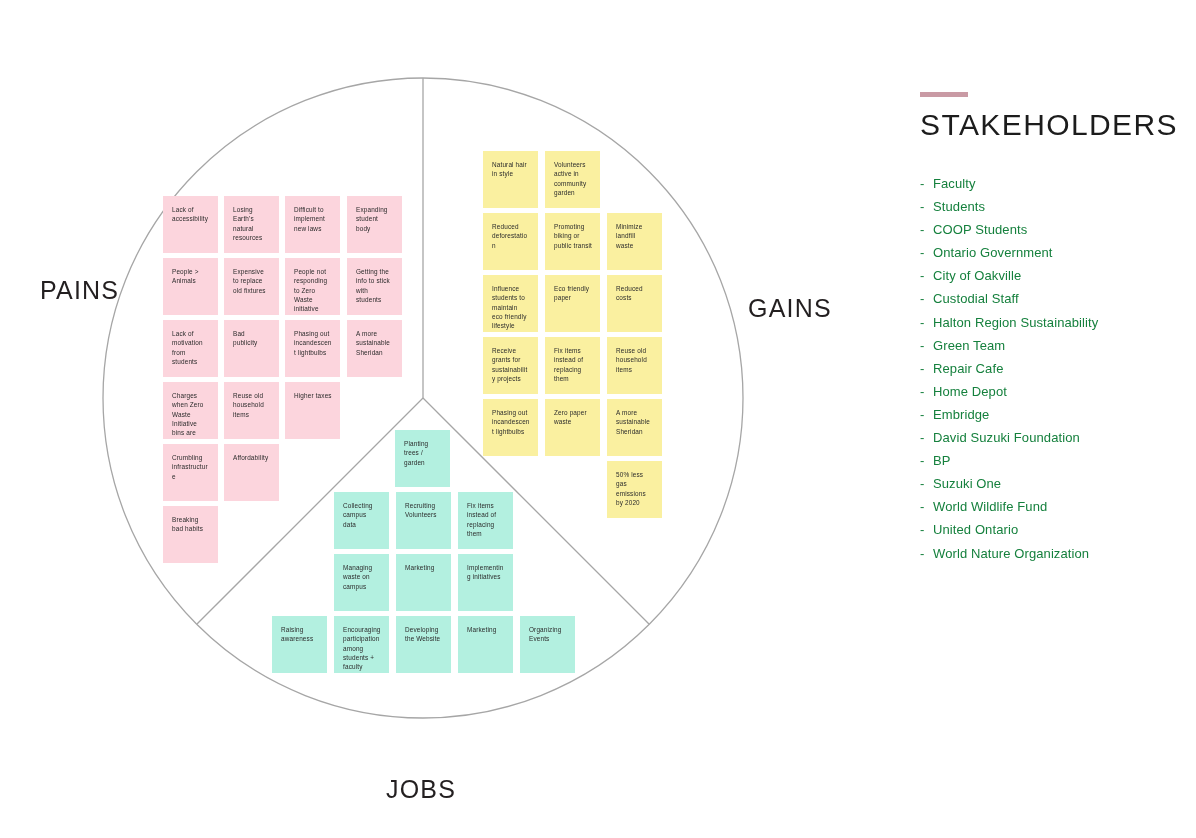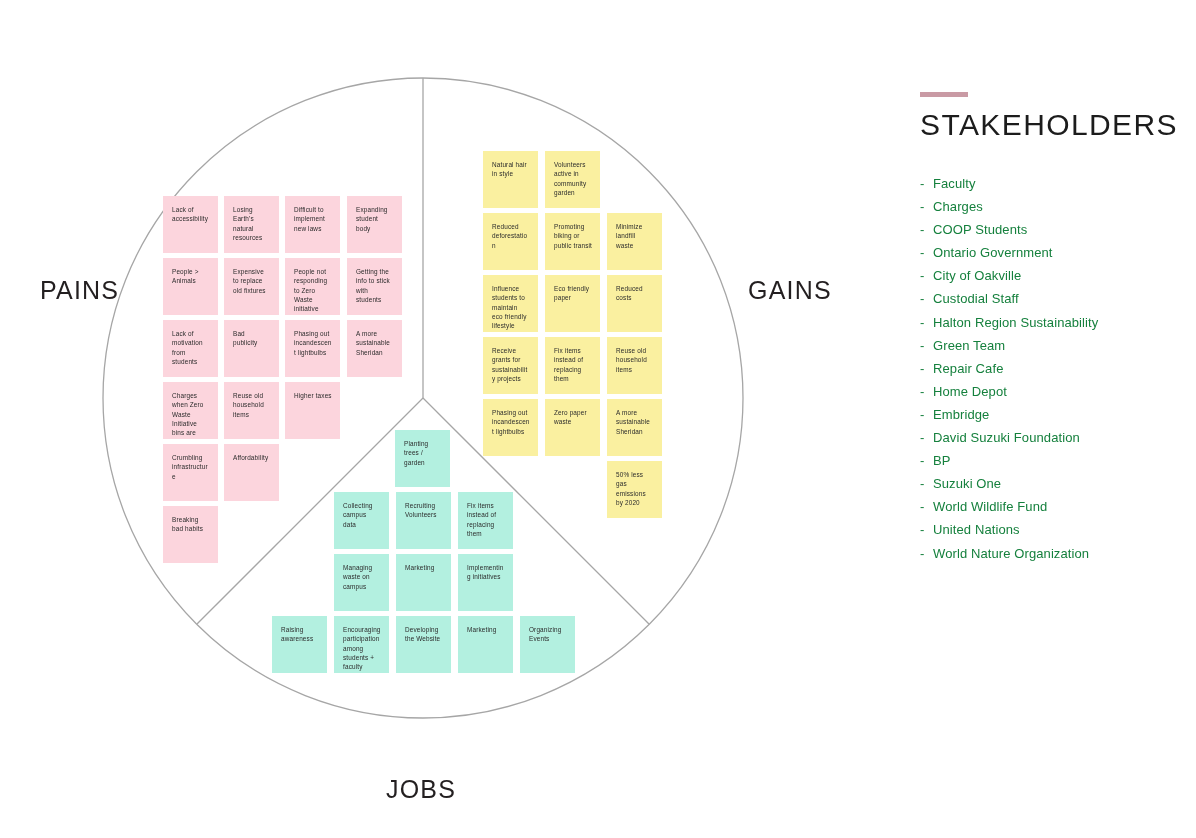--- a/index.html
+++ b/index.html
@@ -32,21 +32,21 @@
   .section-label {
     position: absolute;
     font-size: 25px;
     letter-spacing: 1.2px;
     color: #231f20;
     font-weight: 400;
     white-space: nowrap;
     margin-top: 33px;
   }
   #label-pains  { left: 40px;  top: 243px; }
-  #label-gains  { left: 748px; top: 243px; }
+  #label-gains  { left: 748px; top: 261px; }
   #label-jobs   { left: 386px; top: 742px; }
 
   
   .note {
     position: absolute;
     box-sizing: border-box;
     padding: 9px 8px 6px 9px;
     font-size: 6.4px;
     line-height: 1.45;
     color: #2b2b2b;
@@ -255,30 +255,30 @@
         <span class="note-text">Organizing Events</span>
       </div>
     </div>
 </div>
 
 <div id="stakeholders">
   <div id="accent-bar"></div>
   <h1 id="stakeholders-title">STAKEHOLDERS</h1>
   <ul id="stakeholder-list">
       <li><span class="dash">-</span><span>Faculty</span></li>
-      <li><span class="dash">-</span><span>Charges</span></li>
+      <li><span class="dash">-</span><span>Students</span></li>
       <li><span class="dash">-</span><span>COOP Students</span></li>
       <li><span class="dash">-</span><span>Ontario Government</span></li>
       <li><span class="dash">-</span><span>City of Oakville</span></li>
       <li><span class="dash">-</span><span>Custodial Staff</span></li>
       <li><span class="dash">-</span><span>Halton Region Sustainability</span></li>
       <li><span class="dash">-</span><span>Green Team</span></li>
       <li><span class="dash">-</span><span>Repair Cafe</span></li>
       <li><span class="dash">-</span><span>Home Depot</span></li>
       <li><span class="dash">-</span><span>Embridge</span></li>
       <li><span class="dash">-</span><span>David Suzuki Foundation</span></li>
       <li><span class="dash">-</span><span>BP</span></li>
       <li><span class="dash">-</span><span>Suzuki One</span></li>
       <li><span class="dash">-</span><span>World Wildlife Fund</span></li>
-      <li><span class="dash">-</span><span>United Nations</span></li>
+      <li><span class="dash">-</span><span>United Ontario</span></li>
       <li><span class="dash">-</span><span>World Nature Organization</span></li>
     </ul>
 </div>
 
 </body></html>

